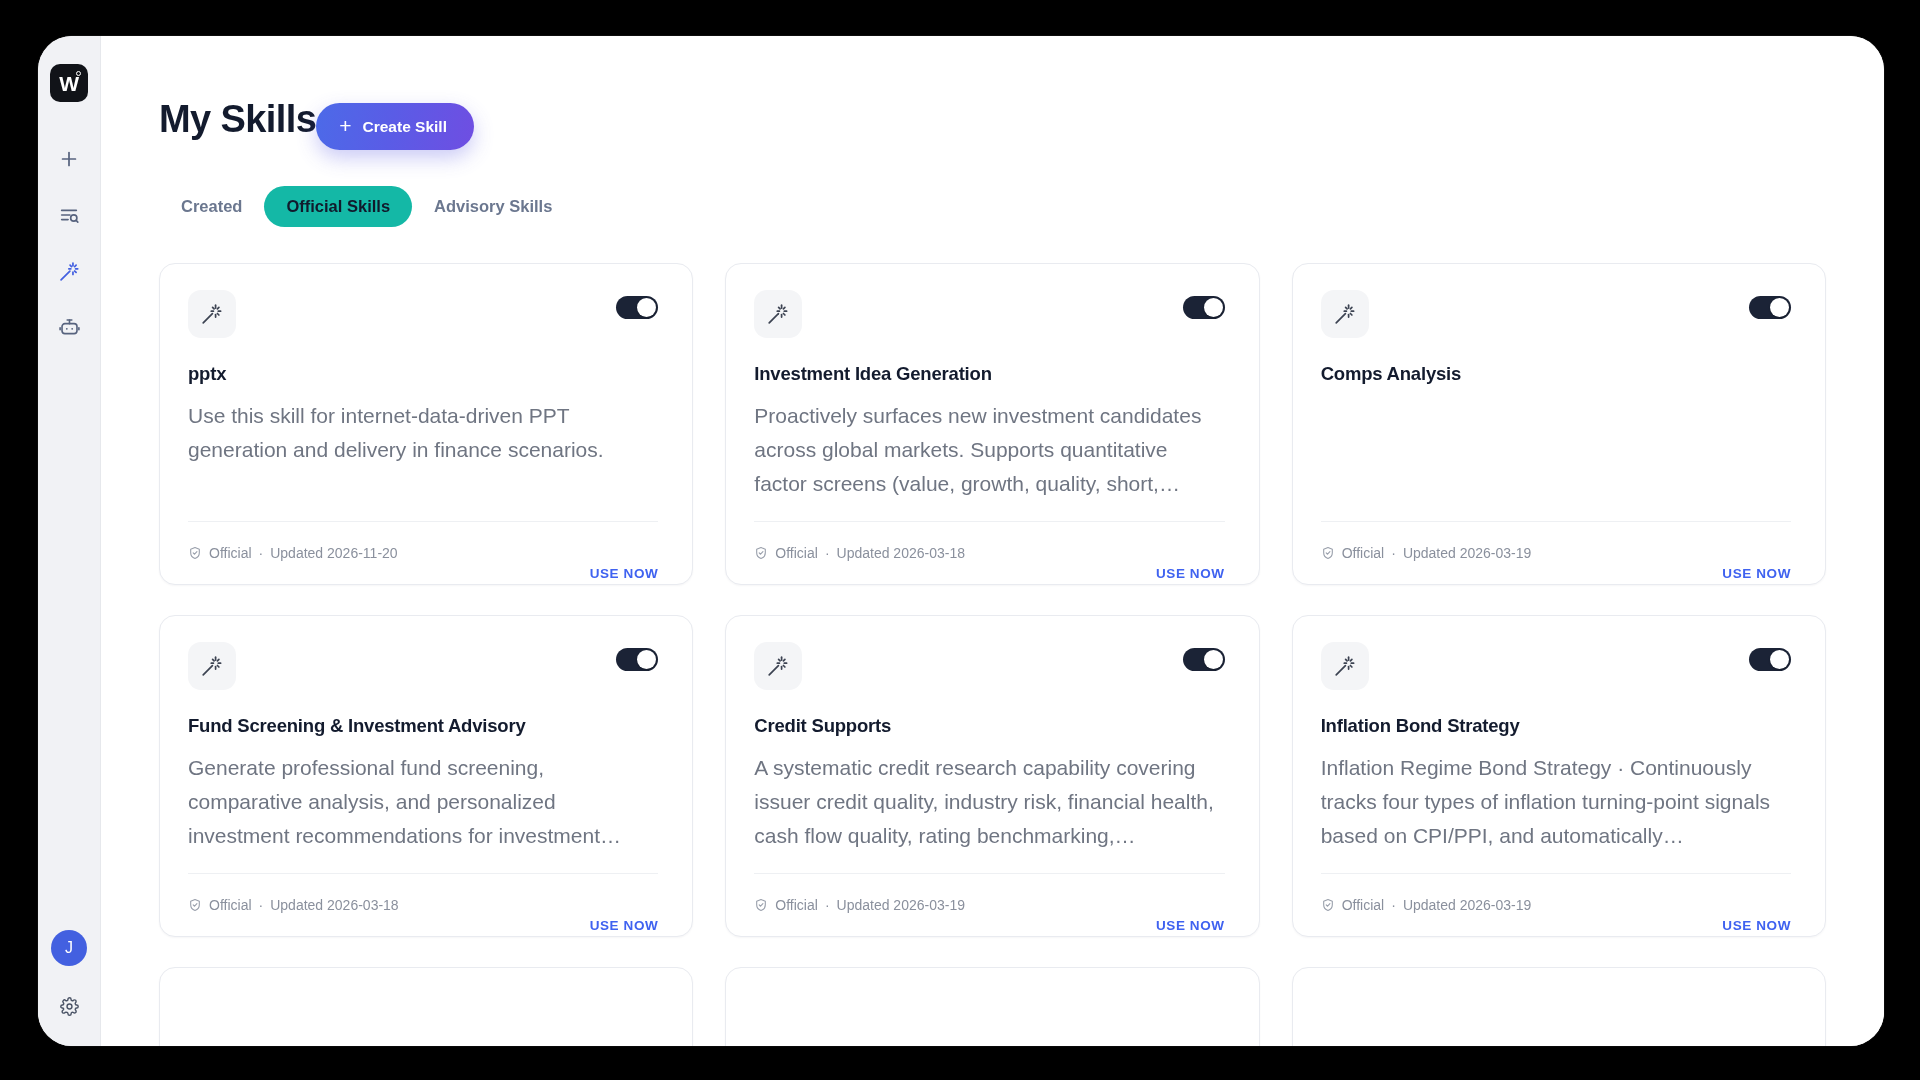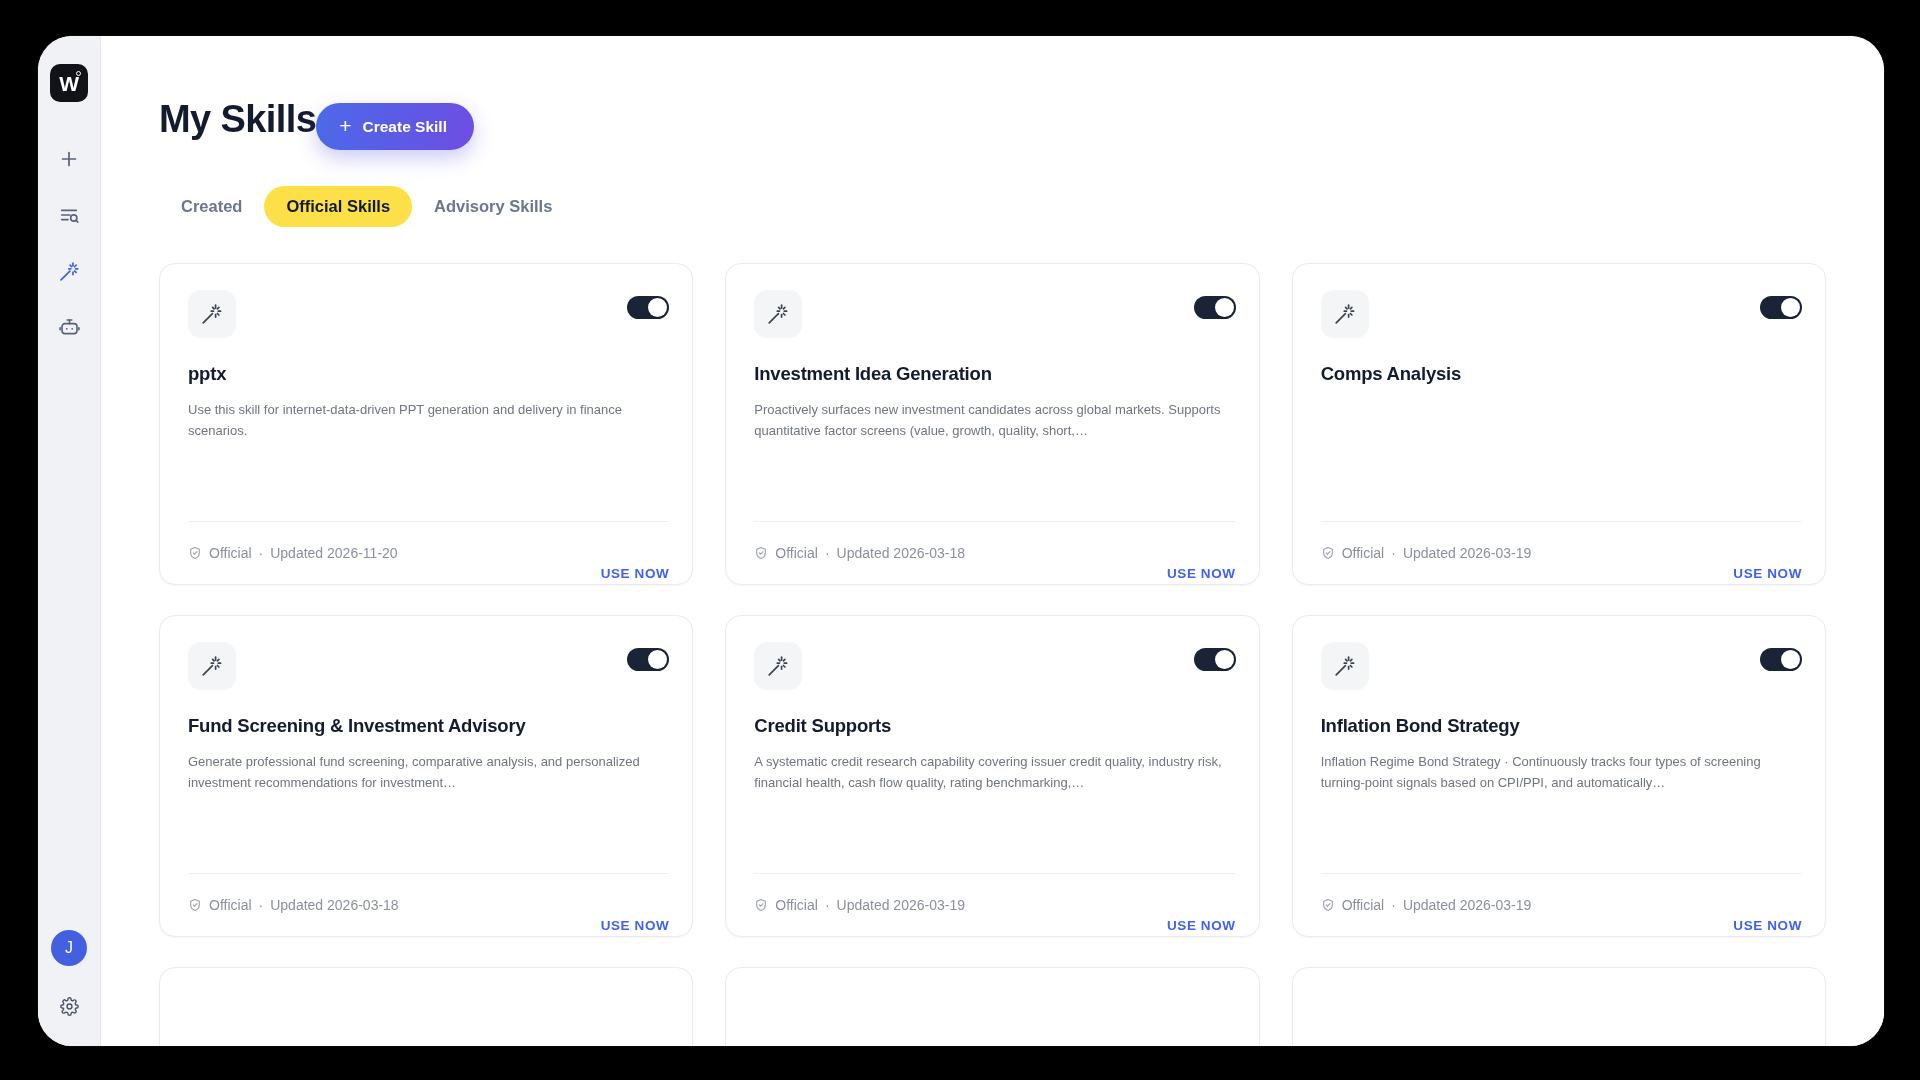--- a/index.html
+++ b/index.html
@@ -133,36 +133,36 @@
     color: #6b778f;
     padding: 11px 22px;
     border-radius: 22px;
     cursor: pointer;
     white-space: nowrap;
     background: transparent;
     border: none;
     font-family: "Liberation Sans", sans-serif;
   }
   .tab.active {
-    background: #fde047;
+    background: #14b8a6;
     color: #111a2c;
   }
 
   
   #skills-grid {
     margin-top: 36px;
     display: grid;
     grid-template-columns: repeat(3, 1fr);
     gap: 30px 32px;
   }
   .skill-card {
     background: #fff;
     border: 1px solid #e9ebf0;
     border-radius: 16px;
-    padding: 26px 23px 0 28px;
+    padding: 26px 34px 0 28px;
     height: 322px;
     display: flex;
     flex-direction: column;
     box-shadow: 0 1px 2px rgba(16,24,40,0.04);
     cursor: pointer;
   }
   .card-top {
     display: flex;
     align-items: flex-start;
     justify-content: space-between;
@@ -194,21 +194,21 @@
   .card-title {
     margin-top: 24px;
     font-size: 18.5px;
     font-weight: 700;
     color: #131b2e;
     letter-spacing: -0.2px;
     line-height: 1.25;
   }
   .card-desc {
     margin-top: 14px;
-    font-size: 13px;
+    font-size: 21px;
     line-height: 1.62;
     color: #6f7582;
     display: -webkit-box;
     -webkit-line-clamp: 3;
     -webkit-box-orient: vertical;
     overflow: hidden;
   }
   .card-footer {
     margin-top: auto;
     border-top: 1px solid #eef0f3;
@@ -520,21 +520,21 @@
                 <line x1="12.6" y1="5.4" x2="14.1" y2="6.9"></line>
                 <line x1="17.4" y1="11.5" x2="18.9" y2="13.0"></line>
                 <line x1="18.9" y1="5.4" x2="17.4" y2="6.9"></line>
               </svg>
             </div>
             <div class="toggle">
               <span class="knob"></span>
             </div>
           </div>
           <div class="card-title">Inflation Bond Strategy</div>
-          <div class="card-desc">Inflation Regime Bond Strategy · Continuously tracks four types of screening turning-point signals based on CPI/PPI, and automatically…</div>
+          <div class="card-desc">Inflation Regime Bond Strategy · Continuously tracks four types of inflation turning-point signals based on CPI/PPI, and automatically…</div>
           <div class="card-footer">
             <div class="card-meta">
               <span class="shield">
                 <svg width="14" height="14" viewBox="0 0 24 24" fill="none" stroke="currentColor" stroke-width="1.9" stroke-linecap="round" stroke-linejoin="round">
                   <path d="M12 2.6l7.4 3v6.1c0 4.6-3.1 8.4-7.4 9.7-4.3-1.3-7.4-5.1-7.4-9.7V5.6z"></path>
                   <polyline points="8.9,11.9 11.2,14.1 15.3,9.7"></polyline>
                 </svg>
               </span>
               <span>Official</span>
               <span>·</span>

